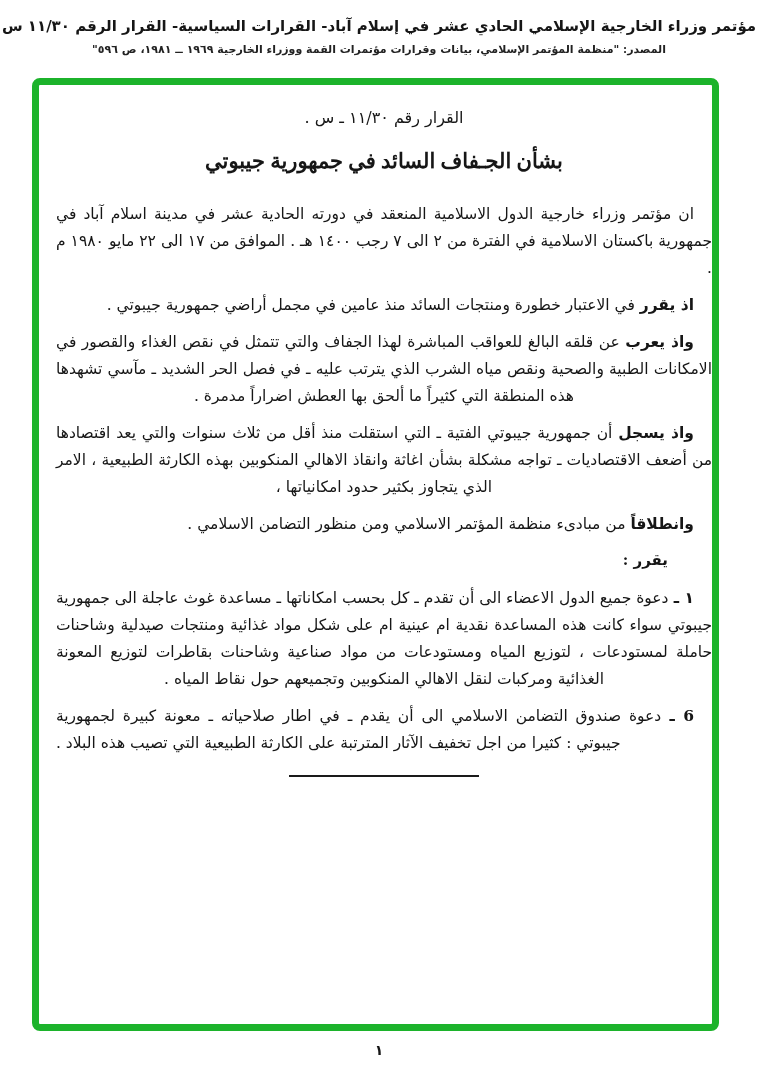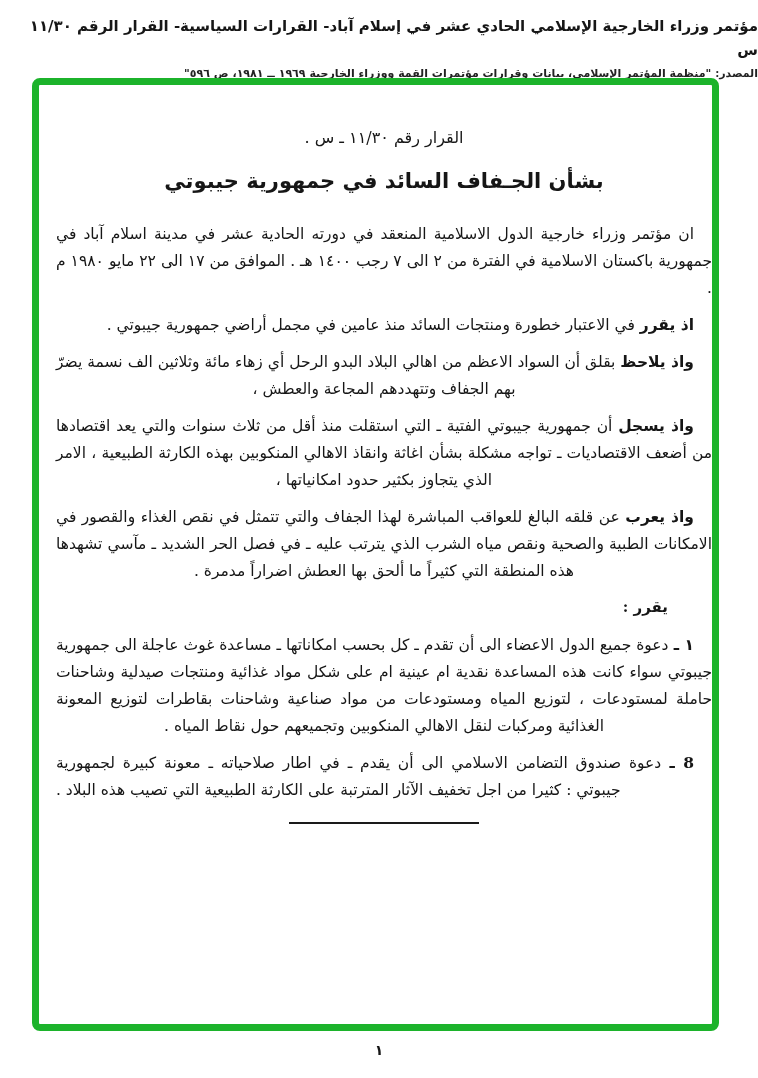--- a/index.html
+++ b/index.html
@@ -1,37 +1,37 @@
 <!DOCTYPE html>
 <html lang="ar"><head>
 <meta charset="utf-8">
 <style>
   html,body{margin:0;padding:0;}
   body{
     width:758px;height:1078px;background:#ffffff;position:relative;overflow:hidden;
     font-family:"DejaVu Serif","DejaVu Sans",serif;color:#161616;
   }
   .src-header{
-    position:absolute;top:14px;left:9px;right:0;text-align:right;direction:rtl;
+    position:absolute;top:14px;left:0;right:0;text-align:center;direction:rtl;
   }
   .src-line1{font-size:15px;font-weight:bold;line-height:24px;}
   .src-line2{font-size:11px;font-weight:bold;line-height:16px;margin-top:4px;color:#222;}
   .frame{
     position:absolute;left:32px;top:78px;width:687px;height:953px;
     box-sizing:border-box;border:7px solid #1cb32b;border-radius:8px;background:#fff;
   }
   .content{
     position:absolute;left:56px;top:78px;width:656px;height:670px;
-    box-sizing:border-box;direction:rtl;padding-top:48px;
+    box-sizing:border-box;direction:rtl;padding-top:28px;
   }
   .res-no{
     text-align:center;font-size:16px;line-height:24px;margin-bottom:16px;
   }
   .doc-title{
-    text-align:center;font-size:21px;font-weight:bold;line-height:30px;margin-bottom:24px;
+    text-align:center;font-size:21px;font-weight:bold;line-height:30px;margin-bottom:24px;font-family:Liberation Serif, serif;
   }
   .p{
     font-size:15.5px;line-height:27px;margin:8px 0 9px 0;
     text-align:justify;text-align-last:right;text-indent:18px;
   }
   .p .lead{font-weight:bold;}
   .p.last-center{text-align-last:center;}
   .p.last-left{text-align-last:left;}
   .decides{
     font-size:15px;font-weight:bold;line-height:27px;margin:6px 44px 10px 0;
@@ -57,31 +57,31 @@
 <div class="frame" style="border-color: rgb(28, 179, 43);"></div>
 
 <div class="content">
   <div class="res-no">القرار رقم ١١/٣٠ ـ س .</div>
   <div class="doc-title">بشأن الجـفاف السائد في جمهورية جيبوتي</div>
 
   <p class="p"><span class="lead"></span><span>ان مؤتمر وزراء خارجية الدول الاسلامية المنعقد في دورته الحادية عشر في مدينة اسلام آباد في جمهورية باكستان الاسلامية في الفترة من ٢ الى ٧ رجب ١٤٠٠ هـ . الموافق من ١٧ الى ٢٢ مايو ١٩٨٠ م .</span></p>
 
   <p class="p"><span class="lead">اذ يقرر</span><span> في الاعتبار خطورة ومنتجات السائد منذ عامين في مجمل أراضي جمهورية جيبوتي .</span></p>
 
-  <p class="p last-center"><span class="lead">واذ يلاحظ</span><span> بقلق أن السواد الاعظم من اهالي البلاد البدو الرحل أي زهاء مائة وثلاثين الف نسمة يضرّ بهم الجفاف وتتهددهم المجاعة والعطش ،</span></p>
+
+  <p class="p last-center"><span class="lead">واذ يعرب</span><span> عن قلقه البالغ للعواقب المباشرة لهذا الجفاف والتي تتمثل في نقص الغذاء والقصور في الامكانات الطبية والصحية ونقص مياه الشرب الذي يترتب عليه ـ في فصل الحر الشديد ـ مآسي تشهدها هذه المنطقة التي كثيراً ما ألحق بها العطش اضراراً مدمرة .</span></p>
 
   <p class="p last-center"><span class="lead">واذ يسجل</span><span> أن جمهورية جيبوتي الفتية ـ التي استقلت منذ أقل من ثلاث سنوات والتي يعد اقتصادها من أضعف الاقتصاديات ـ تواجه مشكلة بشأن اغاثة وانقاذ الاهالي المنكوبين بهذه الكارثة الطبيعية ، الامر الذي يتجاوز بكثير حدود امكانياتها ،</span></p>
 
-  <p class="p last-center"><span class="lead">واذ يعرب</span><span> عن قلقه البالغ للعواقب المباشرة لهذا الجفاف والتي تتمثل في نقص الغذاء والقصور في الامكانات الطبية والصحية ونقص مياه الشرب الذي يترتب عليه ـ في فصل الحر الشديد ـ مآسي تشهدها هذه المنطقة التي كثيراً ما ألحق بها العطش اضراراً مدمرة .</span></p>
 
-
+  <p class="p"><span class="lead">وانطلاقاً</span><span> من مبادىء منظمة المؤتمر الاسلامي ومن منظور التضامن الاسلامي .</span></p>
 
   <div class="decides">يقرر :</div>
 
   <p class="p item last-center"><span class="num">١ ـ </span><span>دعوة جميع الدول الاعضاء الى أن تقدم ـ كل بحسب امكاناتها ـ مساعدة غوث عاجلة الى جمهورية جيبوتي سواء كانت هذه المساعدة نقدية ام عينية ام على شكل مواد غذائية ومنتجات صيدلية وشاحنات حاملة لمستودعات ، لتوزيع المياه ومستودعات من مواد صناعية وشاحنات بقاطرات لتوزيع المعونة الغذائية ومركبات لنقل الاهالي المنكوبين وتجميعهم حول نقاط المياه .</span></p>
 
-  <p class="p item last-left"><span class="num">8 ـ </span><span>دعوة صندوق التضامن الاسلامي الى أن يقدم ـ في اطار صلاحياته ـ معونة كبيرة لجمهورية جيبوتي : كثيرا من اجل تخفيف الآثار المترتبة على الكارثة الطبيعية التي تصيب هذه البلاد .</span></p>
+  <p class="p item last-left"><span class="num">6 ـ </span><span>دعوة صندوق التضامن الاسلامي الى أن يقدم ـ في اطار صلاحياته ـ معونة كبيرة لجمهورية جيبوتي : كثيرا من اجل تخفيف الآثار المترتبة على الكارثة الطبيعية التي تصيب هذه البلاد .</span></p>
 
 
   <div class="divider"></div>
 </div>
 
 <div class="page-no">١</div>
 
 </body></html>

